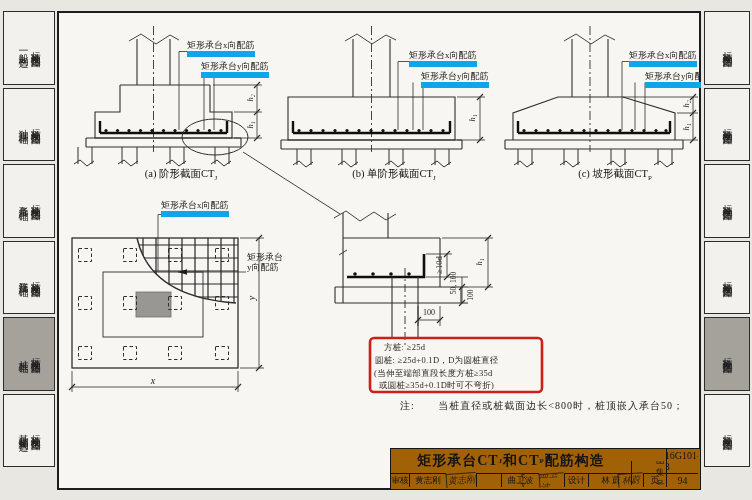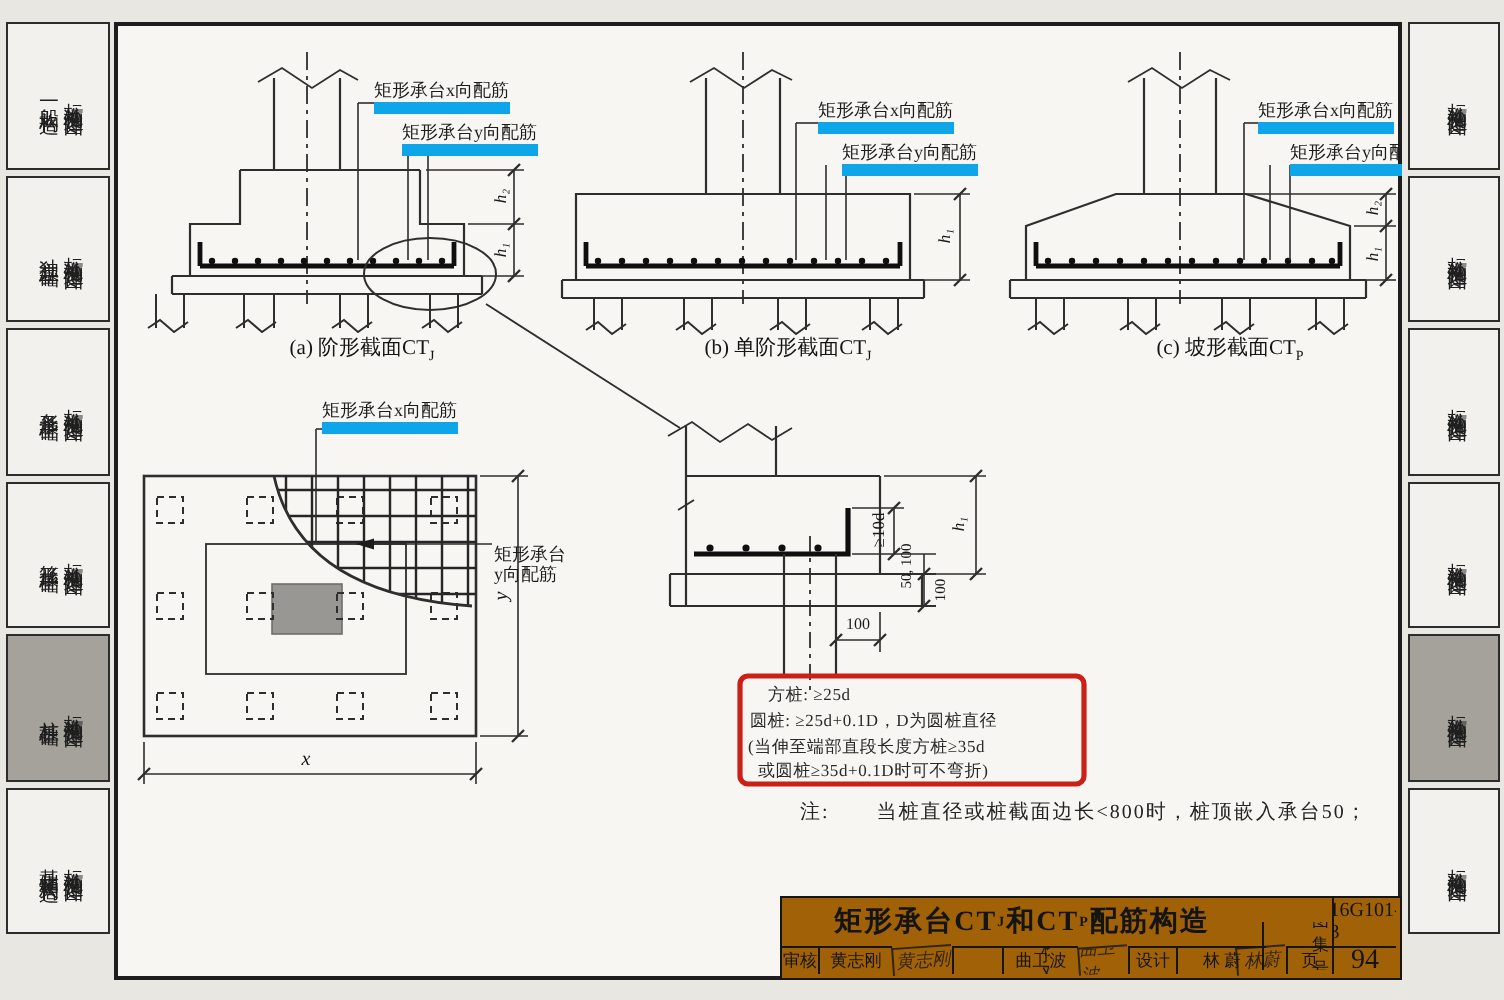--- a/index.html
+++ b/index.html
@@ -355,21 +355,21 @@
   <div class="dimv" style="left:472px;top:118px;">h₁</div>
   <div class="cap" style="left:328px;top:167px;width:132px;"><span>(b) 单阶形截面CT</span><sub>J</sub></div>
 
   <div class="lbl u clip" style="left:629px;top:51px;max-width:71px;">矩形承台x向配筋</div>
   <div class="lbl u clip" style="left:645px;top:72px;max-width:56px;">矩形承台y向配筋</div>
   <div class="dimv" style="left:686px;top:104px;">h₂</div>
   <div class="dimv" style="left:686px;top:127px;">h₁</div>
   <div class="cap" style="left:556px;top:167px;width:118px;"><span>(c) 坡形截面CT</span><sub>P</sub></div>
 
   <div class="lbl u" style="left:161px;top:201px;">矩形承台x向配筋</div>
-  <div class="lbl" style="left:247px;top:253px;margin-top:20px;">
+  <div class="lbl" style="left:247px;top:253px;">
     <div>矩形承台</div>
     <div>y向配筋</div>
   </div>
   <div class="dimh" style="left:153px;top:380px;font-size:10px;">x</div>
   <div class="dimv" style="left:251px;top:298px;font-size:10px;">y</div>
 
   <div class="dimv" style="left:439px;top:265px;font-style:normal;">≥10d</div>
   <div class="dimv" style="left:453px;top:283px;font-style:normal;font-size:7.5px;">50, 100</div>
   <div class="dimv" style="left:470px;top:295px;font-style:normal;font-size:7.5px;">100</div>
   <div class="dimv" style="left:479px;top:262px;">h₁</div>
@@ -400,16 +400,16 @@
     <div class="tbcell bt small" style="left:0;top:24px;width:18px;height:14px;">审核</div>
     <div class="tbcell bt bl small" style="left:18px;top:24px;width:37px;height:14px;">黄志刚</div>
     <div class="tbcell bt bl sig" style="left:55px;top:24px;width:30px;height:14px;">黄志刚</div>
     <div class="tbcell bt bl small" style="left:85px;top:24px;width:25px;height:14px;padding-left:48px;">校对</div>
     <div class="tbcell bt bl small" style="left:110px;top:24px;width:38px;height:14px;">曲卫波</div>
     <div class="tbcell bt bl sig" style="left:148px;top:24px;width:25px;height:14px;">曲卫波</div>
     <div class="tbcell bt bl small" style="left:173px;top:24px;width:24px;height:14px;">设计</div>
     <div class="tbcell bt bl small" style="left:197px;top:24px;width:45px;height:14px;">林 蔚</div>
     <div class="tbcell bt bl sig" style="left:227px;top:24px;width:25px;height:14px;">林蔚</div>
     <div class="tbcell bt bl small" style="left:252px;top:24px;width:23px;height:14px;">页</div>
-    <div class="tbcell bt bl" style="left:275px;top:24px;width:32px;height:14px;font-size:14px;">94</div>
+    <div class="tbcell bt bl" style="left:275px;top:24px;width:32px;height:14px;font-size:10px;">94</div>
   </div>
 
 </div>
 
 </body></html>

